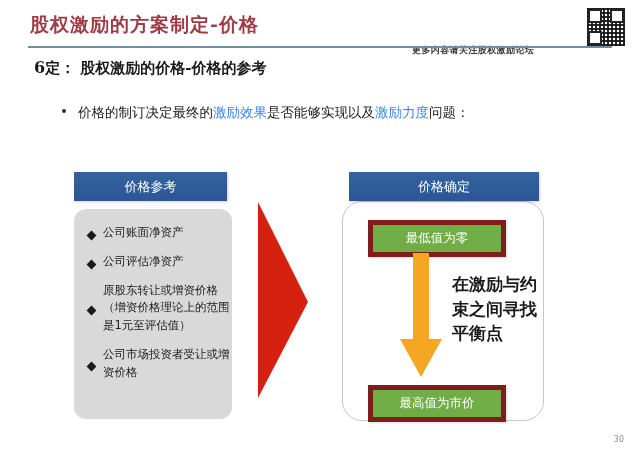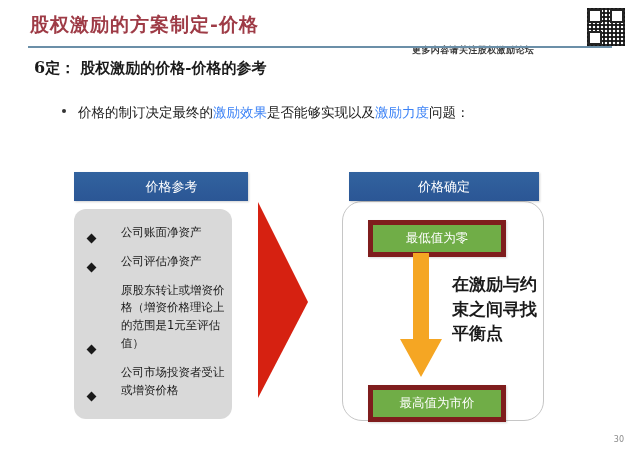--- a/index.html
+++ b/index.html
@@ -131,45 +131,43 @@
     top: 172px;
     width: 153px;
     height: 29px;
     background: linear-gradient(180deg, #32639F 0%, #2B5695 100%);
     color: #ffffff;
     font-size: 13px;
     display: flex;
     align-items: center;
     justify-content: center;
     box-shadow: 1px 1px 2px rgba(0,0,0,0.18);
-    padding-left: 21px;
   }
   .left-panel {
     position: absolute;
     left: 74px;
     top: 209px;
     width: 158px;
     height: 210px;
     background: #D9D9D9;
     border-radius: 12px;
   }
   .left-list {
     position: absolute;
     left: 88px;
     top: 224px;
     width: 145px;
   }
   .list-item {
     display: flex;
-    align-items: flex-end;
+    align-items: center;
     margin-bottom: 11px;
     font-size: 11.5px;
     color: #1a1a1a;
     line-height: 1.55;
-    gap: 18px;
   }
   .diamond {
     flex: none;
     width: 7px;
     height: 7px;
     background: #1a1a1a;
     transform: rotate(45deg);
     margin-right: 8px;
     margin-top: 5px;
   }

